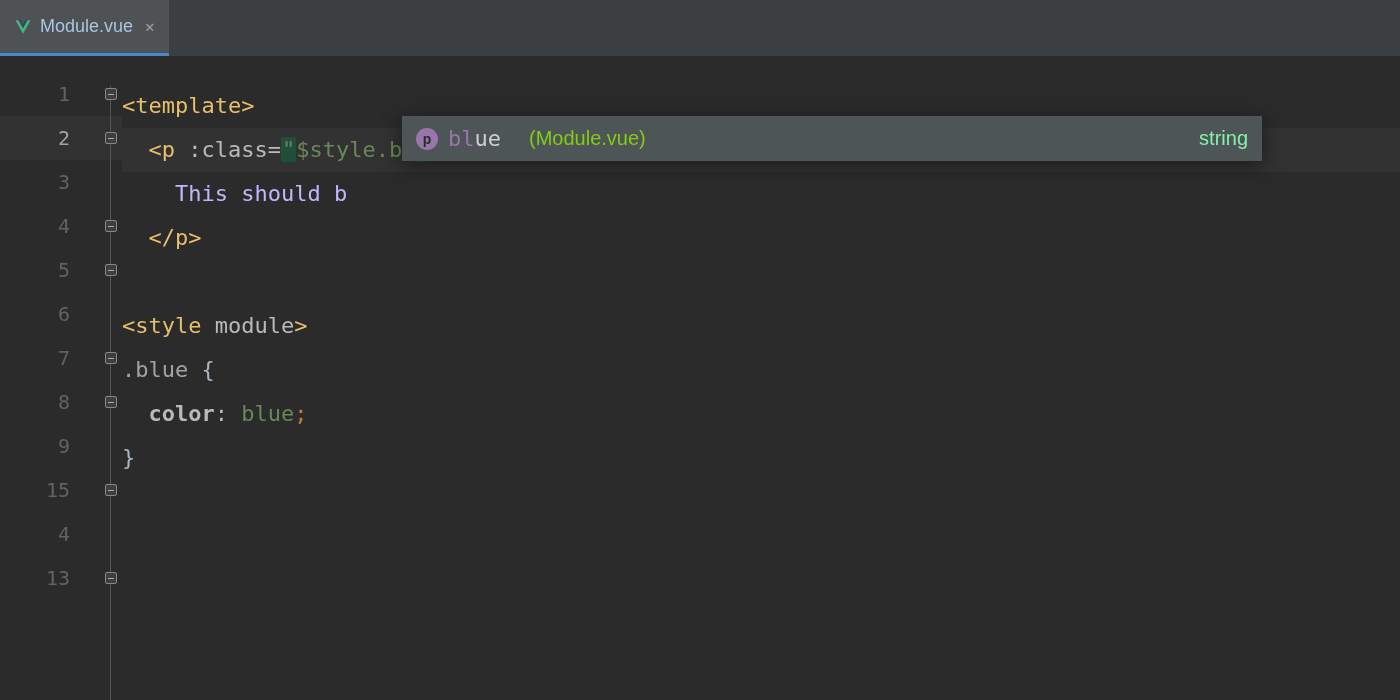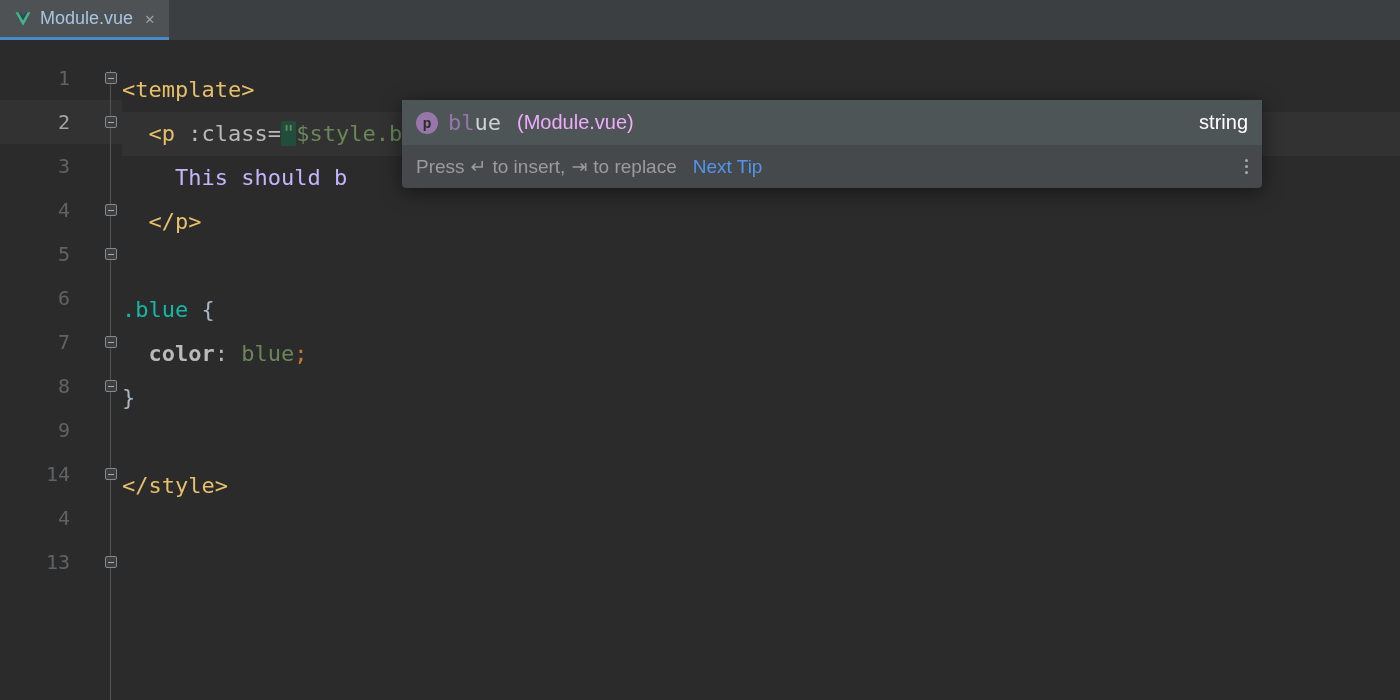--- a/index.html
+++ b/index.html
@@ -6,21 +6,21 @@
     body {
       background: #2b2b2b;
       font-family: "Menlo", "Consolas", monospace;
       font-size: 20px;
       overflow: hidden;
       width: 1400px;
       height: 700px;
     }
     .tab-bar {
       background: #3c3f41;
-      height: 40px;
+      height: 56px;
       display: flex;
       align-items: stretch;
     }
     .tab {
       display: flex;
       align-items: center;
       padding: 0 14px;
       background: #4e5254;
       border-bottom: 3px solid #4a88c7;
       gap: 8px;
@@ -90,21 +90,21 @@
       color: #a9b7c6;
       position: relative;
     }
     .code-line.active-row { background: #323232; }
     .gutter-line.active-row { color: #a4a3a3; background: #323232; }
     .fold-mark.active-row-bg { background: #323232; }
     .tag { color: #e8bf6a; }
     .attr { color: #bababa; }
     .str { color: #6a8759; }
     .txt { color: #c4b5fd; }
-    .sel { color: #14b8a6; }
+    .sel { color: #a3a3a3; }
     .prop { color: #bababa; font-weight: bold; }
     .val { color: #6a8759; }
     .punct { color: #cc7832; }
     .hl-green { background: #214e3c; border-radius: 1px; padding: 0 1px; }
     .completion-popup {
       position: absolute;
       top: 60px;
       left: 280px;
       width: 860px;
       background: #46494b;
@@ -127,22 +127,22 @@
       color: #2b2b2b;
       display: inline-flex;
       align-items: center;
       justify-content: center;
       font-size: 14px;
       font-weight: 600;
     }
     .completion-name { font-family: "Menlo", monospace; font-size: 22px; }
     .completion-name .match { color: #9876aa; }
     .completion-name .rest { color: #d0d0d0; }
-    .completion-origin { color: #f0abfc; font-size: 20px; margin-left: 6px; }
-    .completion-type { margin-left: auto; color: #ffffff; font-size: 20px; text-align: right; }
+    .completion-origin { color: #84cc16; font-size: 20px; margin-left: 18px; }
+    .completion-type { margin-left: auto; color: #86efac; font-size: 20px; text-align: right; }
     .completion-footer {
       display: flex;
       align-items: center;
       padding: 10px 14px;
       color: #9b9b9b;
       font-size: 19px;
       gap: 6px;
     }
     .footer-link { color: #5394ec; margin-left: 10px; cursor: pointer; }
     .footer-dots { margin-left: auto; color: #aaa; cursor: pointer; font-size: 18px; line-height: 4px; display:flex; flex-direction:column; gap:3px; }
@@ -169,21 +169,21 @@
   <div class="gutter">
     <div class="gutter-line">1</div>
     <div class="gutter-line active-row">2</div>
     <div class="gutter-line">3</div>
     <div class="gutter-line">4</div>
     <div class="gutter-line">5</div>
     <div class="gutter-line">6</div>
     <div class="gutter-line">7</div>
     <div class="gutter-line">8</div>
     <div class="gutter-line">9</div>
-    <div class="gutter-line">14</div>
+    <div class="gutter-line">15</div>
     <div class="gutter-line">4</div>
     <div class="gutter-line">13</div>
   </div>
 
   <div class="fold-col">
     <div class="fold-line"></div>
     <div class="fold-mark">
         <span class="fold-icon"></span>
       </div>
     <div class="fold-mark active-row-bg">
@@ -213,42 +213,29 @@
       </div>
     <div class="fold-mark"></div>
   </div>
 
   <div class="code">
     <div class="code-line"><span class="tag">&lt;template&gt;</span></div>
     <div class="code-line active-row"><span>  </span><span class="tag">&lt;p </span><span class="attr">:class=</span><span class="str hl-green">"</span><span class="str">$style.bl</span><span class="str hl-green">"</span><span class="tag">&gt;</span></div>
     <div class="code-line"><span>    </span><span class="txt">This should b</span></div>
     <div class="code-line"><span>  </span><span class="tag">&lt;/p&gt;</span></div>
     <div class="code-line"></div>
+    <div class="code-line"><span class="tag">&lt;style </span><span class="attr">module</span><span class="tag">&gt;</span></div>
     <div class="code-line"><span class="sel">.blue </span><span>{</span></div>
     <div class="code-line"><span>  </span><span class="prop">color</span><span>: </span><span class="val">blue</span><span class="punct">;</span></div>
     <div class="code-line"><span>}</span></div>
     <div class="code-line"></div>
-    <div class="code-line"><span class="tag">&lt;/style&gt;</span></div>
     <div class="code-line"></div>
 
     <div class="completion-popup">
       <div class="completion-item">
         <span class="completion-icon">p</span>
         <span class="completion-name"><span class="match">bl</span><span class="rest">ue</span></span>
         <span class="completion-origin">(Module.vue)</span>
         <span class="completion-type">string</span>
       </div>
-      <div class="completion-footer">
-        <span>Press </span>
-        <span class="key-glyph">↵</span>
-        <span> to insert, </span>
-        <span class="key-glyph">⇥</span>
-        <span> to replace</span>
-        <span class="footer-link">Next Tip</span>
-        <span class="footer-dots">
-            <span></span>
-            <span></span>
-            <span></span>
-          </span>
-      </div>
     </div>
   </div>
 </div>
 
 </body></html>

